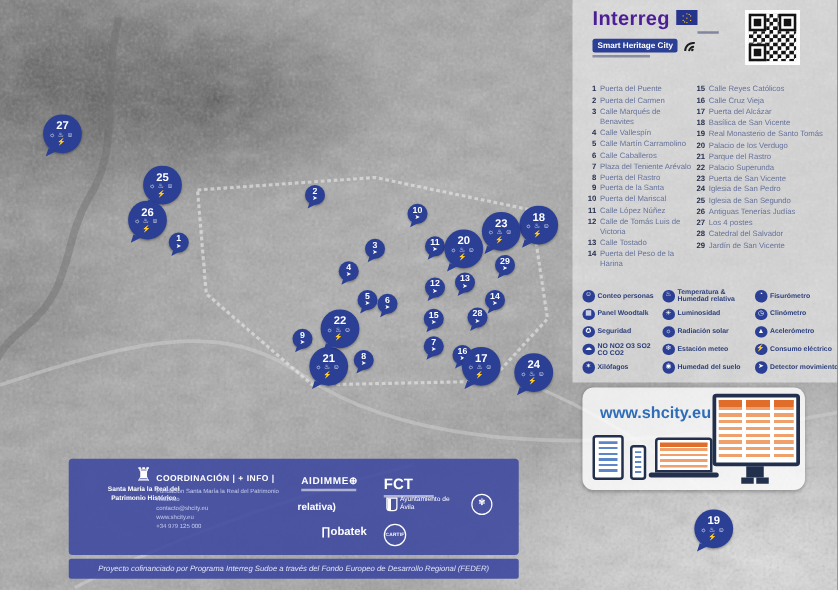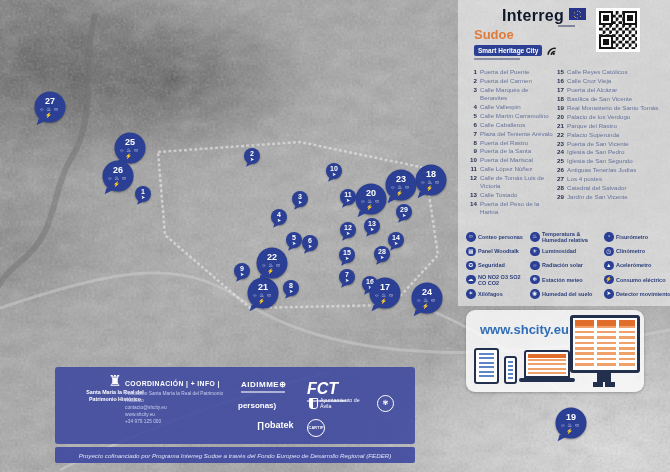--- a/index.html
+++ b/index.html
@@ -30,21 +30,21 @@
   .marker.l .mnum{font-size:9px;font-weight:bold;line-height:9px;}
   .marker.s .mnum{font-size:7px;font-weight:bold;line-height:7px;}
   .marker.l .mics{font-size:5.5px;line-height:6px;width:22px;text-align:center;letter-spacing:2px;}
   .marker.s .mics{font-size:5px;line-height:5px;}
 
   
   .right-overlay{position:absolute;left:458px;top:0;width:212px;height:306px;
     background:rgba(255,255,255,.5);}
   .hdr{position:absolute;left:474px;top:8px;width:120px;}
   .interreg-row{display:flex;align-items:flex-start;}
-  .interreg-word{font-size:16px;font-weight:bold;color:#0f172a;letter-spacing:.3px;line-height:15px;margin-left:28px;}
+  .interreg-word{font-size:16px;font-weight:bold;color:#4c1d95;letter-spacing:.3px;line-height:15px;}
   .eu-flag{width:17px;height:12px;background:#27348b;margin-left:5px;position:relative;flex:none;}
   .eu-flag .stars{position:absolute;left:8px;top:5.5px;width:1.4px;height:1.4px;border-radius:50%;
     background:#ffd617;
     box-shadow:0 -3.5px #ffd617,0 3.5px #ffd617,3px -1.8px #ffd617,3px 1.8px #ffd617,
                -3px -1.8px #ffd617,-3px 1.8px #ffd617,1.8px -3px #ffd617,-1.8px 3px #ffd617;}
   .eu-caption{width:17px;height:2px;background:rgba(60,70,110,.55);margin:2px 0 0 5px;}
   .sudoe-word{font-size:13px;font-weight:bold;color:#e07b39;line-height:13px;margin-top:1px;}
   .shc-row{display:flex;align-items:center;margin-top:4px;}
   .shc-badge{background:#2b3f94;color:#fff;font-size:6.5px;font-weight:bold;
     padding:2px 4px;border-radius:2px;white-space:nowrap;}
@@ -105,21 +105,21 @@
   .cofinance-bar span{font-size:6.2px;font-style:italic;color:#dfe3f7;}
   .found-logo{position:absolute;left:30px;top:6px;width:60px;text-align:center;}
   .found-logo .rook{font-size:15px;color:#fff;line-height:16px;}
   .found-name{font-size:5.3px;font-weight:bold;line-height:1.25;color:#fff;}
   .coord{position:absolute;left:70px;top:13px;width:115px;}
   .coord-title{font-size:6.8px;font-weight:bold;letter-spacing:.4px;color:#fff;margin-bottom:2.5px;}
   .coord-line{font-size:4.8px;color:#c5cdf0;line-height:1.5;}
   .budget{position:absolute;left:18px;top:50px;font-size:7.6px;color:#fff;line-height:1.45;}
   .partner{position:absolute;color:#fff;}
   .p-aidimme{left:186px;top:13px;font-size:8px;font-weight:bold;letter-spacing:.5px;}
-  .p-fct{left:252px;top:13px;font-size:16px;font-weight:bold;font-style:italic;}
+  .p-fct{left:252px;top:13px;font-size:12px;font-weight:bold;}
   .p-tecnalia{left:183px;top:34px;font-size:8px;font-weight:bold;}
   .p-ayto{left:254px;top:30px;display:flex;align-items:center;width:58px;}
   .p-ayto .shield{width:7px;height:9px;border:1px solid #fff;border-radius:0 0 3px 3px;margin-right:2px;flex:none;
     background:linear-gradient(90deg,#fff 0 3px,transparent 3px);}
   .p-ayto .aytxt{font-size:5.3px;line-height:1.2;}
   .p-emblem{left:322px;top:28px;width:15px;height:15px;border:1px solid #fff;border-radius:50%;
     font-size:7px;text-align:center;line-height:14px;}
   .p-nobatek{left:202px;top:53px;font-size:9px;font-weight:bold;}
   .p-cartif{left:252px;top:52px;width:16px;height:16px;border:1px solid #fff;border-radius:50%;
     font-size:3.8px;font-weight:bold;text-align:center;line-height:16px;letter-spacing:.2px;}
@@ -152,21 +152,20 @@
   <div class="right-overlay"></div>
 
   <div class="hdr">
     <div class="interreg-row">
       <span class="interreg-word">Interreg</span>
       <span class="eu-flag">
           <span class="stars"></span>
         </span>
     </div>
     <div class="eu-caption" style="margin-left:84px;"></div>
-    <div class="sudoe-word">Sudoe</div>
     <div class="shc-row">
       <span class="shc-badge">Smart Heritage City</span>
       <svg class="wifi" width="12" height="11">
         <path d="M1,7 a6.5,6.5 0 0 1 10,0" stroke="#1c1c1c" stroke-width="1.6" fill="none"></path>
         <path d="M3.4,9 a3.6,3.6 0 0 1 5.2,0" stroke="#1c1c1c" stroke-width="1.6" fill="none"></path>
         <circle cx="6" cy="10" r="1.1" fill="#1c1c1c"></circle>
       </svg>
     </div>
     <div class="shc-caption"></div>
   </div>
@@ -492,21 +491,21 @@
       <div class="coord-line">www.shcity.eu</div>
       <div class="coord-line">+34 979 125 000</div>
     </div>
     <div class="partner p-aidimme">
       <span>AIDIMME⊕</span><span class="microbar" style="width:44px"></span>
     </div>
     <div class="partner p-fct">
       <span>FCT</span><span class="microbar" style="width:40px"></span>
     </div>
     <div class="partner p-tecnalia">
-      <span>personas)</span>
+      <span>relativa)</span>
     </div>
     <div class="partner p-ayto">
       <span class="shield"></span>
       <span class="aytxt">Ayuntamiento de Ávila</span>
     </div>
     <div class="partner p-emblem">✾</div>
     <div class="partner p-nobatek">
       <span>∏obatek</span>
     </div>
     <div class="partner p-cartif">

